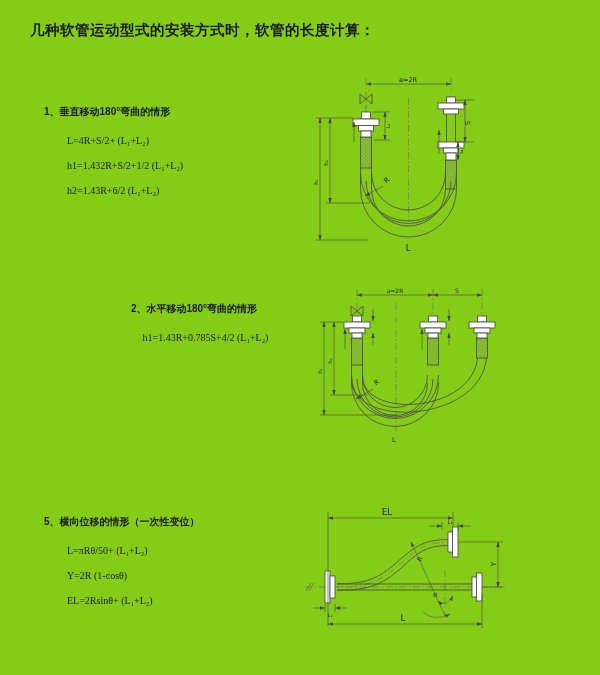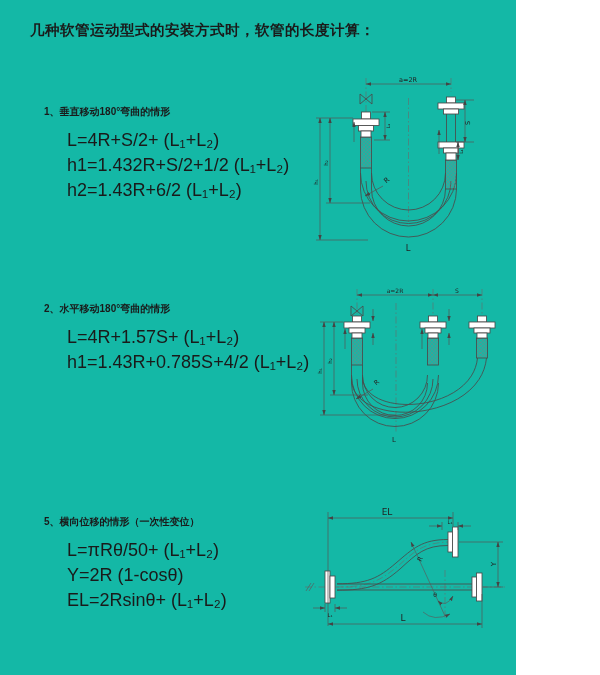--- a/index.html
+++ b/index.html
@@ -1,29 +1,29 @@
 <!DOCTYPE html>
 <html><head>
 <meta charset="utf-8">
 <style>
   html,body { margin:0; padding:0; background:#fff; }
   .page {
-    position:relative; width:516px; height:675px; background:#14b8a6;
+    position:relative; width:600px; height:675px; background:#84cc16;
     font-family:"Liberation Sans", sans-serif; color:#1a1a1a; overflow:hidden;
   }
   .title {
     position:absolute; left:30px; top:21px; font-size:14.5px; font-weight:bold;
     letter-spacing:0.5px; white-space:nowrap;
   }
   .section { position:absolute; left:44px; width:300px; }
-  .sec1 { top:105px; } .sec2 { top:302px; } .sec3 { top:515px; }
+  .sec1 { top:105px; } .sec2 { top:302px;text-align:center; } .sec3 { top:515px; }
   .sec-heading { font-size:10px; font-weight:bold; margin:0 0 9px 0; white-space:nowrap; }
   .formula {
-    font-family:Liberation Sans, sans-serif;
-    font-size:18px; line-height:25px; padding-left:23px; white-space:nowrap;
+    font-family:Liberation Serif, serif;
+    font-size:10px; line-height:25px; padding-left:23px; white-space:nowrap;
   }
   .diagram { position:absolute; }
   #diagram1 { left:308px; top:70px; }
   #diagram2 { left:306px; top:283px; }
   #diagram3 { left:295px; top:496px; }
   svg .ln  { stroke:#4a4a4a; stroke-width:0.85; fill:none; }
   svg .thin{ stroke:#5a5a5a; stroke-width:0.65; fill:none; }
   svg .cl  { stroke:#6a6a6a; stroke-width:0.6; fill:none; stroke-dasharray:7 2.5 1.5 2.5; }
   svg .fl  { stroke:#4a4a4a; stroke-width:0.85; fill:#ffffff; }
   svg .br  { stroke:#4a4a4a; stroke-width:0.85; }
@@ -39,21 +39,20 @@
 
   <div class="section sec1">
     <div class="sec-heading">1、垂直移动180°弯曲的情形</div>
     <div class="formula">L=4R+S/2+ (L₁+L₂)</div>
     <div class="formula">h1=1.432R+S/2+1/2 (L₁+L₂)</div>
     <div class="formula">h2=1.43R+6/2 (L₁+L₂)</div>
   </div>
 
   <div class="section sec2">
     <div class="sec-heading">2、水平移动180°弯曲的情形</div>
-    <div class="formula">L=4R+1.57S+ (L₁+L₂)</div>
     <div class="formula">h1=1.43R+0.785S+4/2 (L₁+L₂)</div>
   </div>
 
   <div class="section sec3">
     <div class="sec-heading">5、横向位移的情形（一次性变位）</div>
     <div class="formula">L=πRθ/50+ (L₁+L₂)</div>
     <div class="formula">Y=2R (1-cosθ)</div>
     <div class="formula">EL=2Rsinθ+ (L₁+L₂)</div>
   </div>
 

